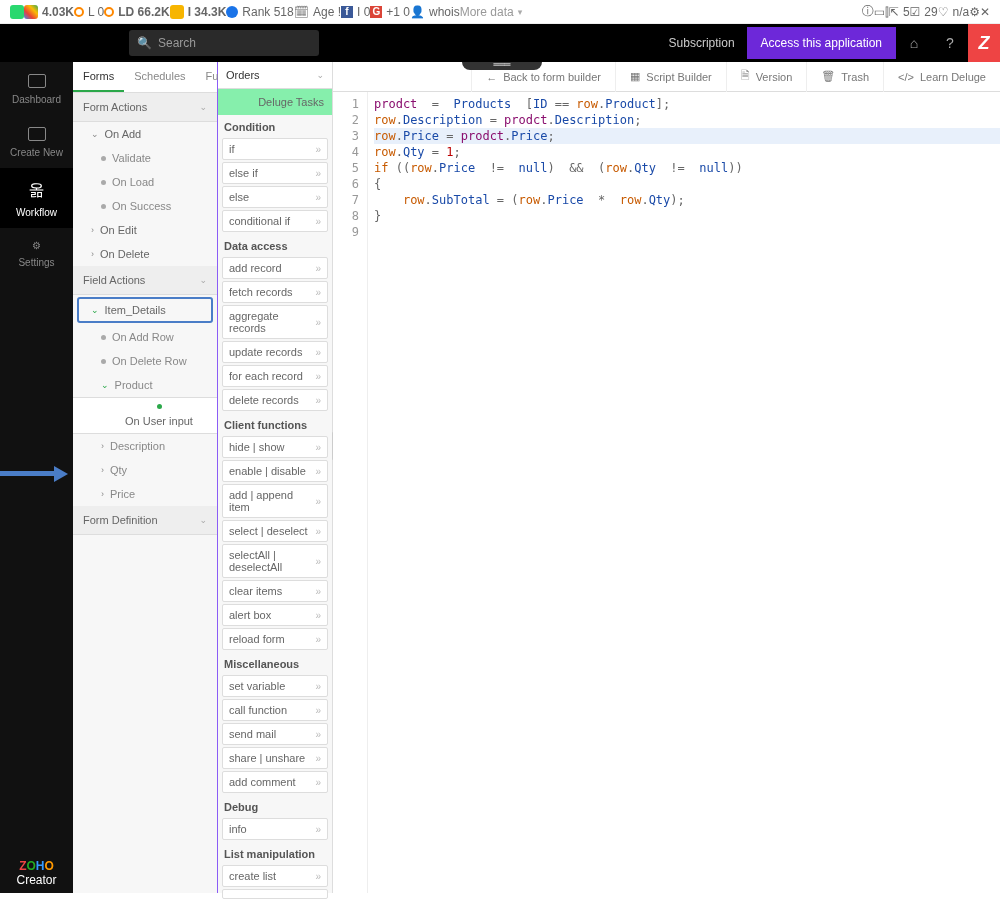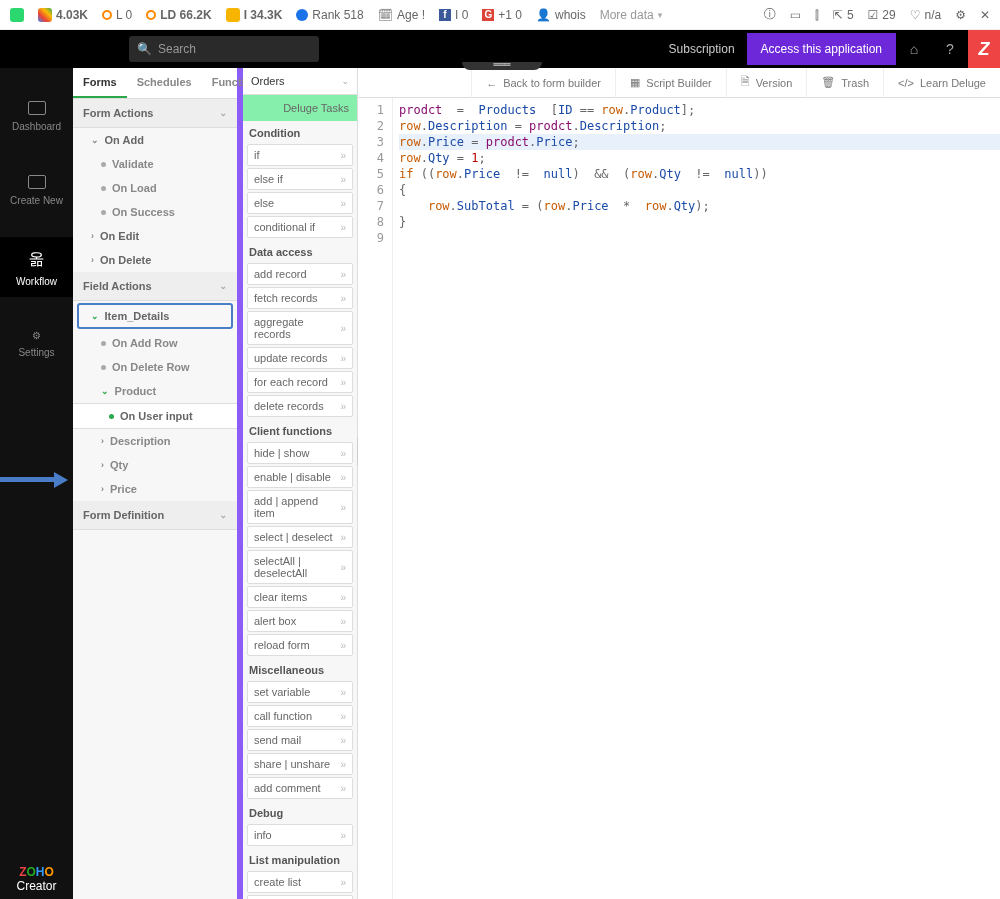--- a/index.html
+++ b/index.html
@@ -1,19 +1,19 @@
 <!DOCTYPE html>
 <html><head>
   <meta charset="utf-8">
   <style>
     * { margin:0; padding:0; box-sizing:border-box; }
     body { font-family: -apple-system, "Segoe UI", Arial, sans-serif; font-size:12px; color:#333; background:#fff; width:1000px; height:899px; overflow:hidden; }
     
     
-    .ext-bar { height:30px; display:flex; align-items:center; padding:0 10px; border-bottom:1px solid #eee; font-size:12px; color:#666; gap:14px; }
+    .ext-bar { height:24px; display:flex; align-items:center; padding:0 10px; border-bottom:1px solid #eee; font-size:12px; color:#666; gap:0; }
     .ext-bar .grp { display:flex; align-items:center; gap:4px; }
     .ext-bar .sp { flex:1; }
     .ico { display:inline-block; width:14px; height:14px; border-radius:3px; }
     .g-ico{background:linear-gradient(45deg,#4285F4,#EA4335,#FBBC05,#34A853);}
     .o-ico{border:2px solid #f80;border-radius:50%;width:10px;height:10px;}
     .sn-ico{background:#2ad86f;}
     .b-ico{background:#f7b500;}
     .a-ico{background:#1a73e8;border-radius:50%;width:12px;height:12px;}
     .fb{background:#3b5998;color:#fff;width:12px;height:12px;font-weight:bold;font-size:10px;text-align:center;}
     .gp{background:#db4437;color:#fff;width:12px;height:12px;font-weight:bold;font-size:10px;text-align:center;}
@@ -26,42 +26,42 @@
     .hdr .sub{color:#ccc;font-size:12px;margin-right:12px;}
     .access{background:#6d28d9;color:#fff;padding:9px 14px;font-size:12px;border:none;}
     .hdr .ic{width:36px;text-align:center;color:#aaa;}
     .zsq{width:32px;height:38px;background:#e44;color:#fff;display:flex;align-items:center;justify-content:center;font-weight:bold;font-style:italic;font-size:18px;}
     
     
     .cols{display:flex;height:831px;}
     
     
     .lnav{width:73px;background:#111;display:flex;flex-direction:column;color:#888;font-size:10px;position:relative;}
-    .lnav .ni{padding:12px 4px 10px;text-align:center;cursor:pointer;margin-top:21px;}
+    .lnav .ni{padding:12px 4px 10px;text-align:center;cursor:pointer;}
     .lnav .ni .ic{display:block;margin:0 auto 6px;width:18px;height:14px;border:1.5px solid #888;border-radius:2px;}
     .lnav .ni.act{background:#000;color:#fff;}
     .lnav .ni.act .ic{border-color:#fff;}
     .lnav .logo{position:absolute;bottom:6px;left:0;right:0;text-align:center;color:#fff;font-size:12px;}
     .lnav .logo b{color:#fff;}
     .lnav .zh span:nth-child(1){color:#e44;}.lnav .zh span:nth-child(2){color:#2a2;}.lnav .zh span:nth-child(3){color:#39f;}.lnav .zh span:nth-child(4){color:#f90;}
     
     
-    .tree{width:170px;background:#f7f7f7;border-right:6px solid #8b5cf6;display:flex;flex-direction:column;font-size:12px;color:#666;font-weight:bold;}
+    .tree{width:145px;background:#f7f7f7;border-right:1px solid #8b5cf6;display:flex;flex-direction:column;font-size:12px;color:#666;}
     .tree .tabs{display:flex;border-bottom:1px solid #ddd;background:#fff;}
     .tree .tabs .t{padding:8px 10px;cursor:pointer;color:#888;font-size:11px;}
     .tree .tabs .t.act{color:#333;border-bottom:2px solid #2ba84a;}
     .tree .hdr2{padding:8px 10px;background:#eee;color:#666;display:flex;justify-content:space-between;align-items:center;border-bottom:1px solid #ddd;font-size:11px;}
     .tree .row{padding:6px 8px 6px 18px;display:flex;align-items:center;gap:6px;cursor:pointer;font-size:11px;}
     .tree .row.l2{padding-left:28px;color:#888;}
     .tree .row.l3{padding-left:36px;}
     .tree .row .dot{width:5px;height:5px;background:#aaa;border-radius:50%;display:inline-block;}
     .tree .row .dot.g{background:#2ba84a;}
     .tree .car{color:#888;font-size:9px;}
     .tree .hl{border:2px solid #4a7dc7;border-radius:3px;margin:2px 4px;padding:5px 6px 5px 12px !important;}
-    .tree .sel{background:#fff;border-bottom:1px solid #ddd;border-top:1px solid #ddd;}
+    .tree .sel{background:#fff;border-bottom:1px solid #ddd;border-top:1px solid #ddd;flex-direction:column;}
     
     
     .tasks{width:115px;background:#f7f7f7;border-right:1px solid #ddd;font-size:11px;position:relative;}
     .tasks .top{display:flex;align-items:center;justify-content:space-between;padding:7px 8px;background:#fff;border-bottom:1px solid #ddd;}
     .tasks .ttl{padding:7px 8px;background:#86efac;color:#666;text-align:right;font-size:11px;}
     .tasks .cat{padding:6px 2px 3px 6px;font-weight:600;color:#555;font-size:11px;}
     .tasks .tk{margin:2px 4px;background:#fff;border:1px solid #ddd;border-radius:2px;padding:4px 6px;display:flex;justify-content:space-between;align-items:center;color:#666;cursor:grab;font-size:11px;}
     .tasks .tk .ar{color:#bbb;font-size:10px;}
     
     

